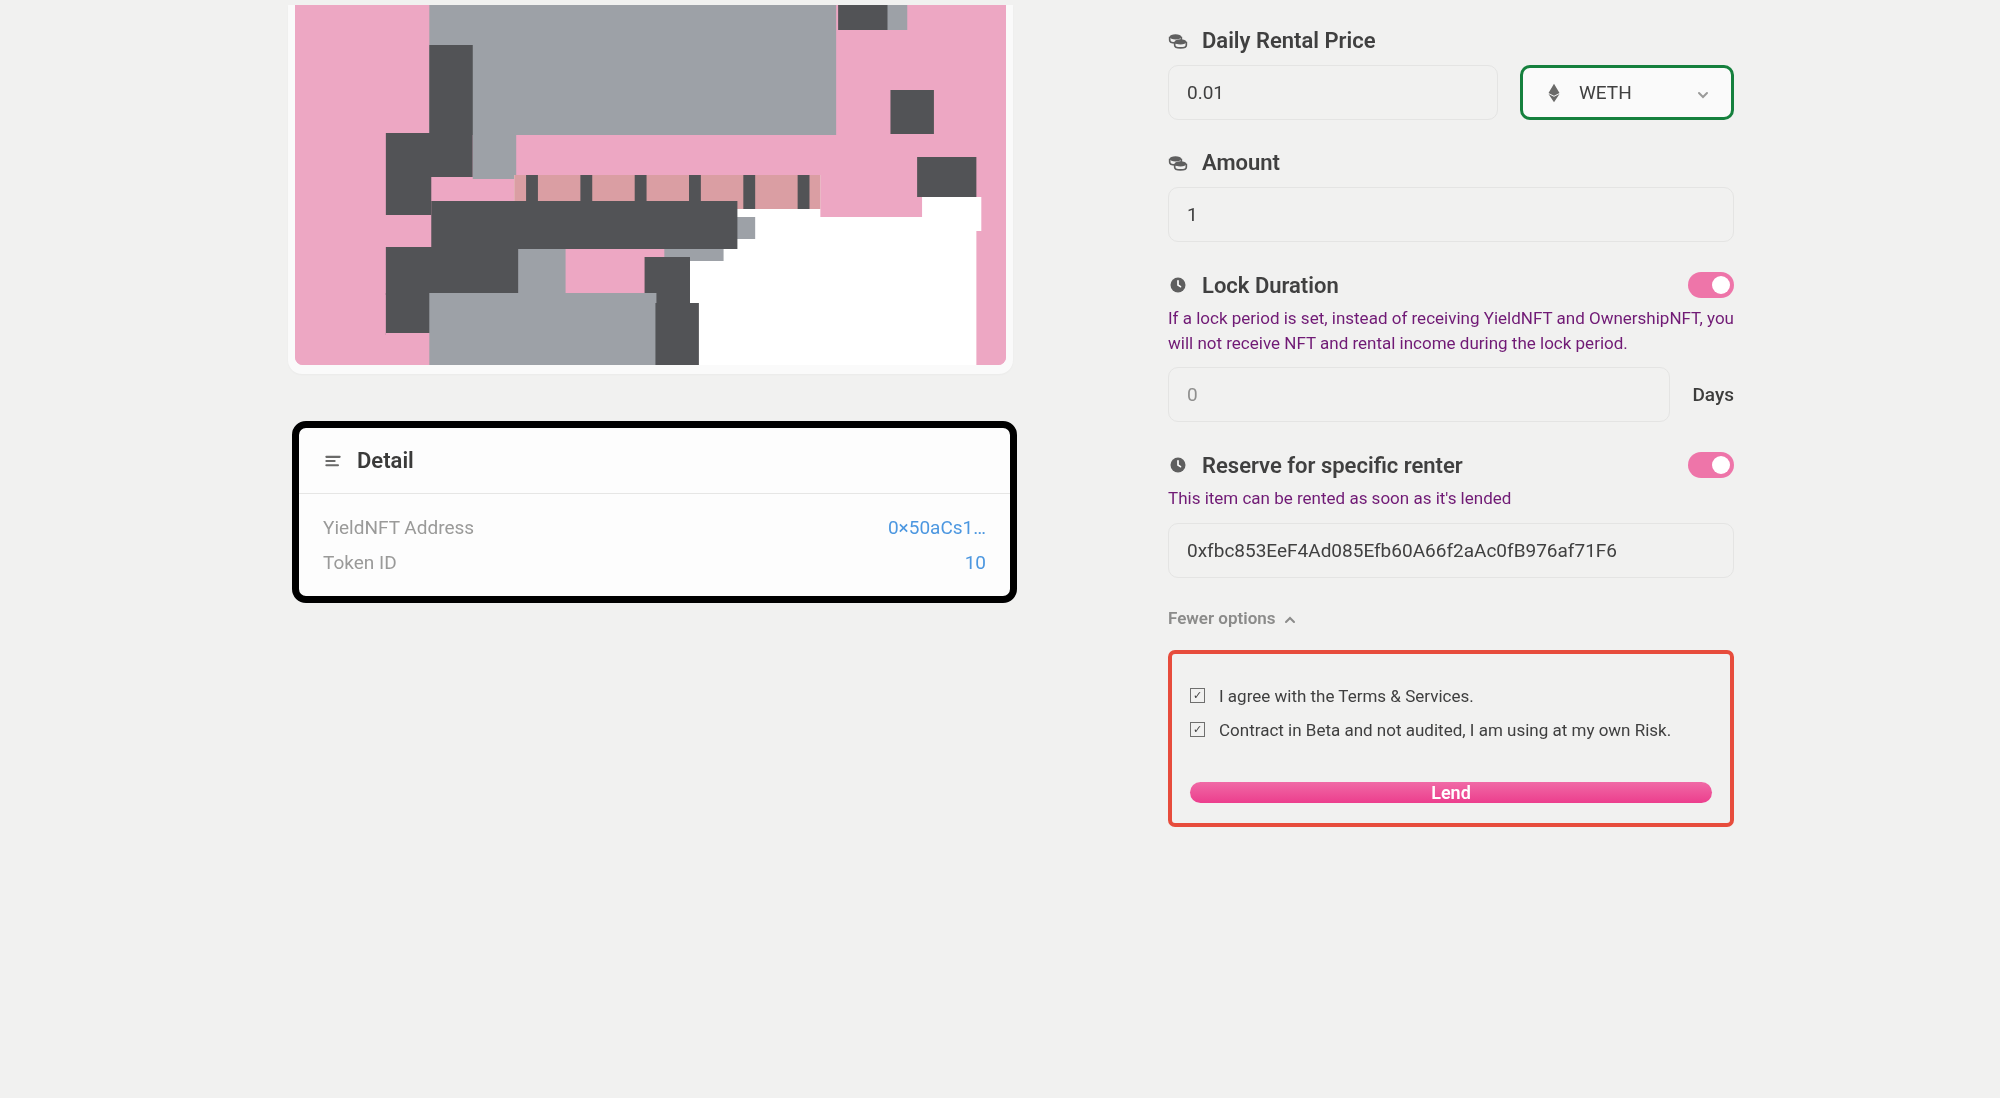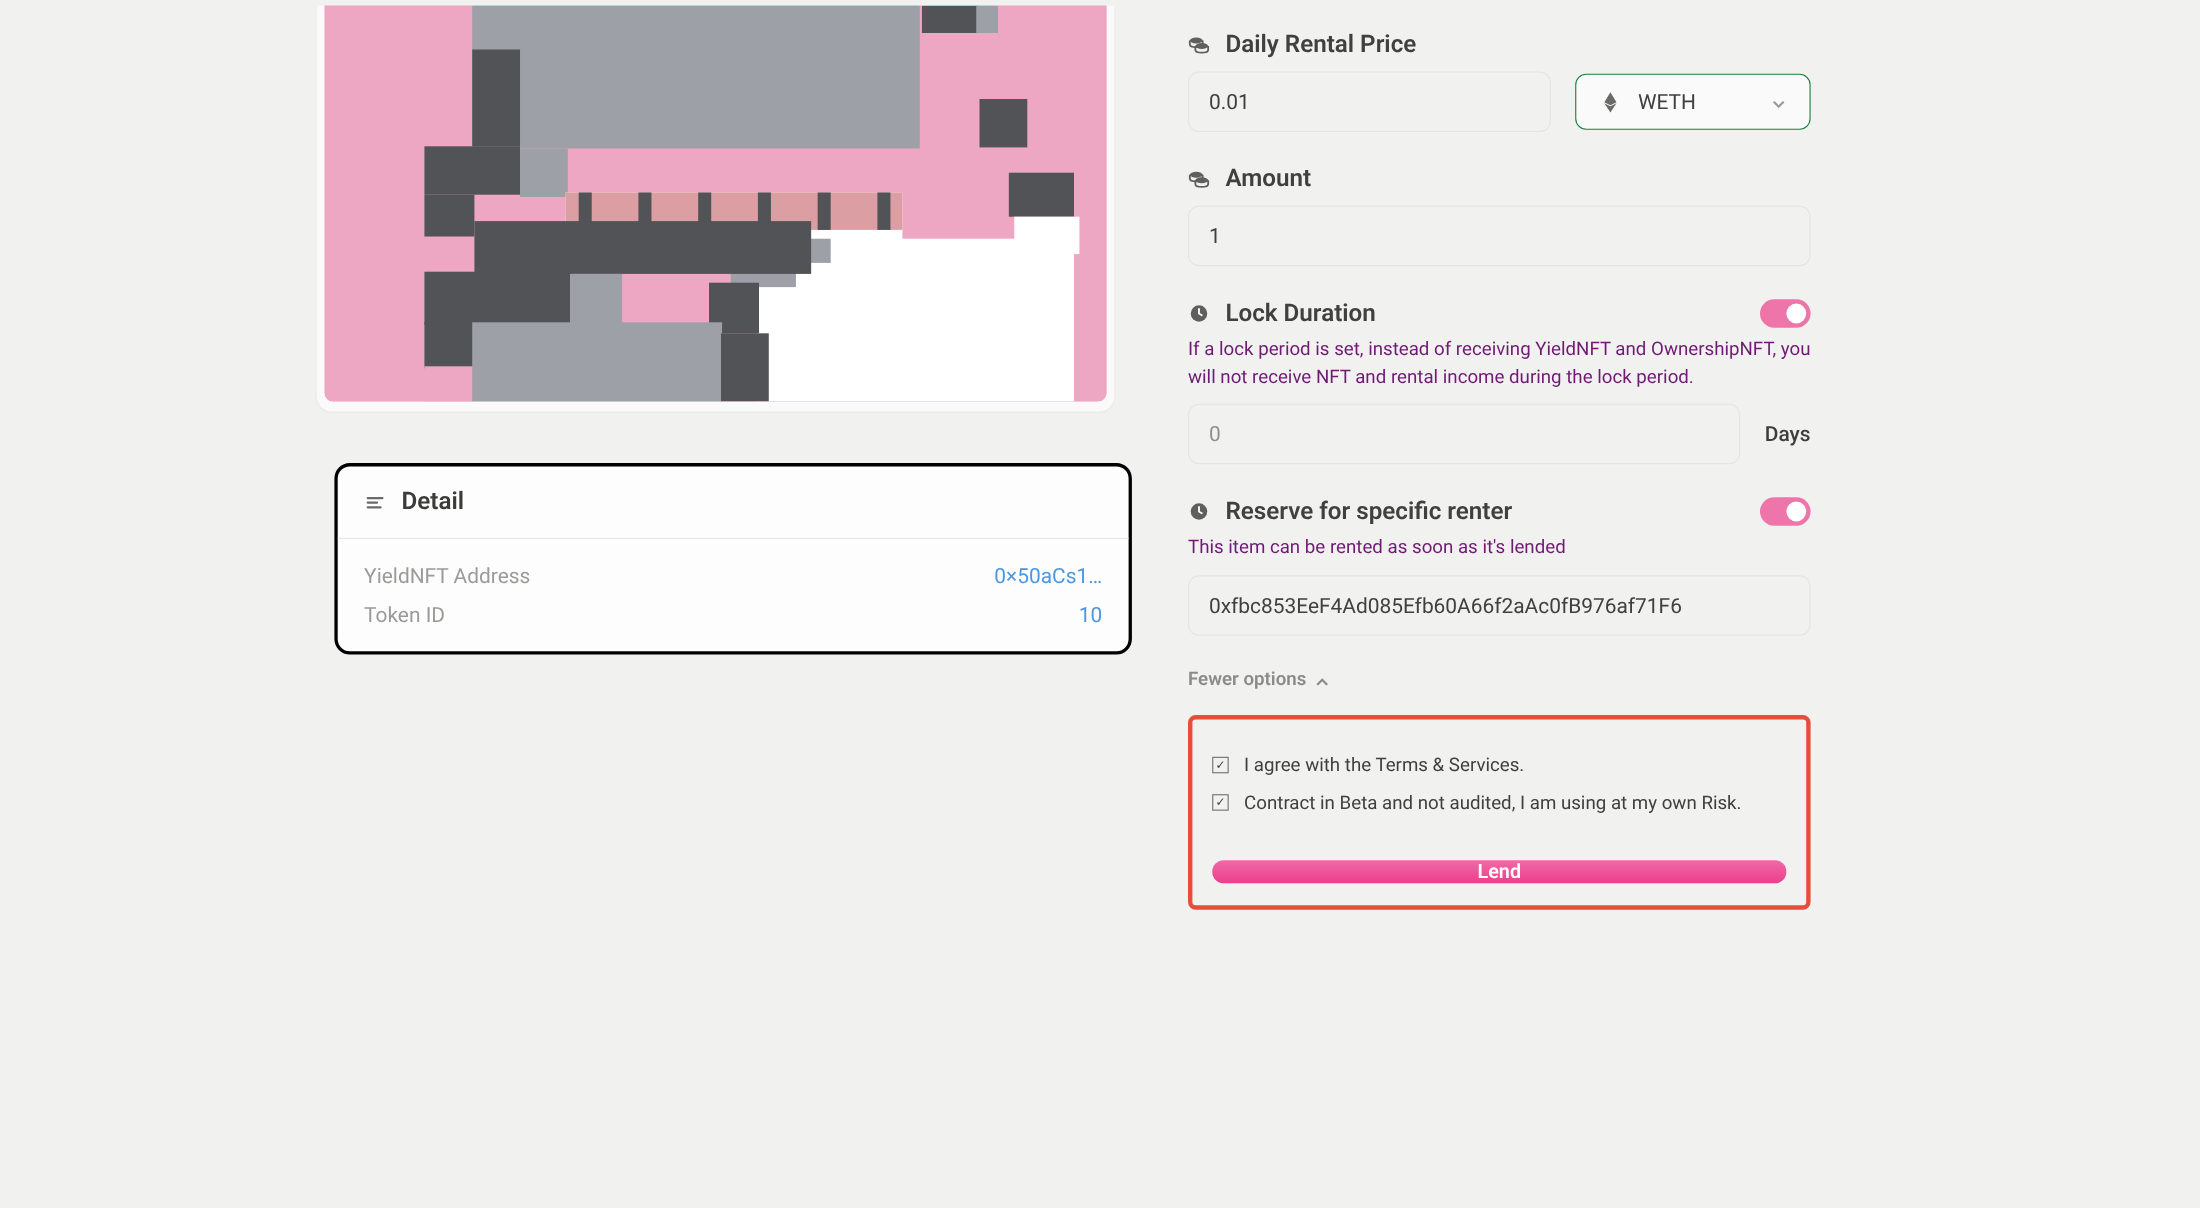--- a/index.html
+++ b/index.html
@@ -3,43 +3,43 @@
   <meta charset="utf-8">
   <style>
     * { margin: 0; padding: 0; box-sizing: border-box; font-family: -apple-system, BlinkMacSystemFont, "Segoe UI", Roboto, sans-serif; }
     body { background: #f1f1f0; width: 2000px; height: 1098px; position: relative; overflow: hidden; }
     .main-container { position: absolute; left: 288px; top: 5px; width: 1016px; height: 620px; }
 
     .nft-card { position: absolute; left: 0; top: 0; width: 725px; background: #fafafa; border-radius: 0 0 14px 14px; padding: 0 7px 9px 7px; box-shadow: 0 1px 2px rgba(0,0,0,0.03); }
     .nft-inner { width: 100%; height: 360px; background: #eda7c3; border-radius: 0 0 8px 8px; position: relative; overflow: hidden; }
     .pixel-art { position: absolute; left: 0; top: 0; width: 100%; height: 100%; }
 
-    .detail-card { position: absolute; left: 16px; top: 416px; width: 725px; background: #fdfdfd; border: 3px solid #000000; border-radius: 14px; }
+    .detail-card { position: absolute; left: 4px; top: 416px; width: 725px; background: #fdfdfd; border: 7px solid #000000; border-radius: 14px; }
     .detail-header { display: flex; align-items: center; gap: 14px; padding: 20px 24px; border-bottom: 1px solid #e6e6e5; }
     .detail-header h3 { font-size: 22px; font-weight: 600; color: #3b3b3a; }
     .detail-icon { width: 20px; height: 20px; display: inline-block; }
     .detail-icon svg { width: 100%; height: 100%; }
     .detail-body { padding: 22px 24px; }
     .detail-row { display: flex; justify-content: space-between; align-items: center; font-size: 19px; margin-bottom: 12px; }
     .detail-row:last-child { margin-bottom: 0; }
     .detail-label { color: #9a9a99; }
     .detail-link { color: #4c97e0; cursor: pointer; }
 
-    .form-panel { position: absolute; left: 1080px; top: 28px; width: 566px; }
+    .form-panel { position: absolute; left: 1168px; top: 28px; width: 566px; }
     .form-section { margin-bottom: 30px; }
     .section-head { display: flex; align-items: center; gap: 14px; margin-bottom: 12px; }
     .section-head h4 { font-size: 22px; font-weight: 600; color: #404040; }
     .section-icon { width: 20px; height: 20px; display: inline-flex; align-items: center; justify-content: center; color: #5f5f5f; }
     .section-icon svg { width: 100%; height: 100%; }
     .subtext { color: #701a75; font-size: 17px; line-height: 1.45; margin-bottom: 12px; }
 
     .row { display: flex; gap: 22px; align-items: center; }
     .input-text { background: #f1f1f0; border: 1px solid #e4e4e3; border-radius: 10px; padding: 15px 18px; font-size: 19px; color: #404040; flex: 1; outline: none; }
     .input-text::placeholder { color: #8f8f8e; }
-    .select { background: #fafafa; border: 1px solid #15803d; border-radius: 10px; padding: 13px 20px; font-size: 19px; color: #404040; display: flex; align-items: center; gap: 14px; width: 214px; cursor: pointer; }
+    .select { background: #fafafa; border: 3px solid #15803d; border-radius: 10px; padding: 13px 20px; font-size: 19px; color: #404040; display: flex; align-items: center; gap: 14px; width: 214px; cursor: pointer; }
     .select .label { flex: 1; }
     .chevron-down { width: 16px; height: 16px; color: #9a9a99; }
     .eth-icon { width: 22px; height: 22px; display: inline-flex; align-items: center; justify-content: center; }
 
     .toggle-row { display: flex; align-items: center; justify-content: space-between; margin-bottom: 8px; }
     .toggle { width: 46px; height: 26px; background: #ee75a9; border-radius: 13px; position: relative; cursor: pointer; }
     .toggle::after { content: ""; position: absolute; right: 4px; top: 4px; width: 18px; height: 18px; background: #fff; border-radius: 50%; }
 
     .days-label { color: #3d3d3c; font-size: 19px; font-weight: 500; }
 

